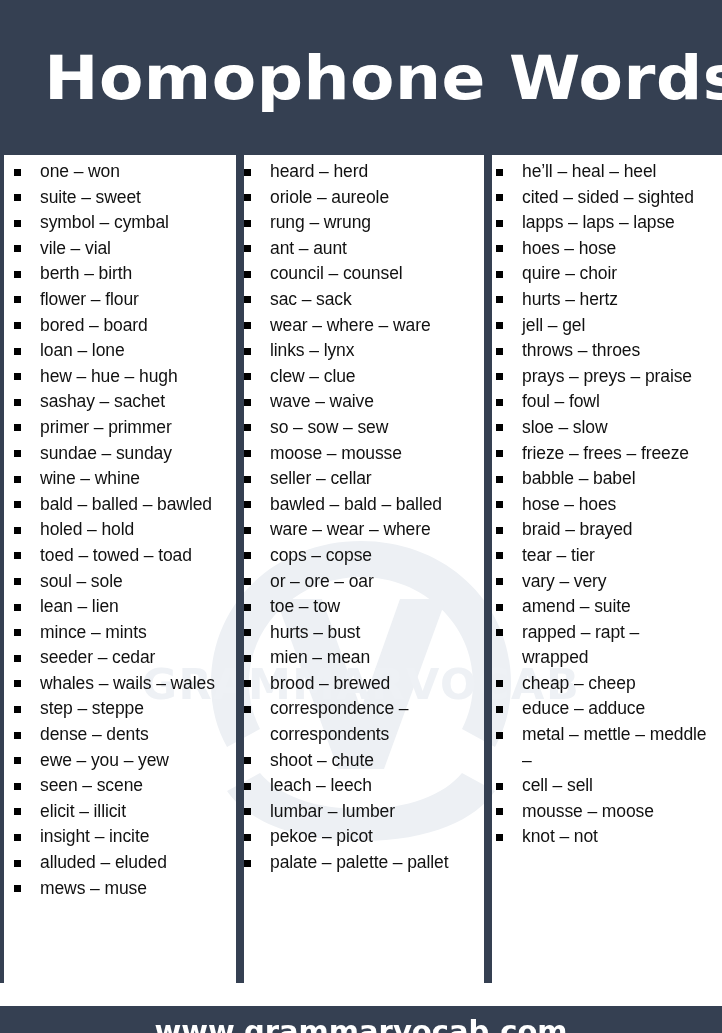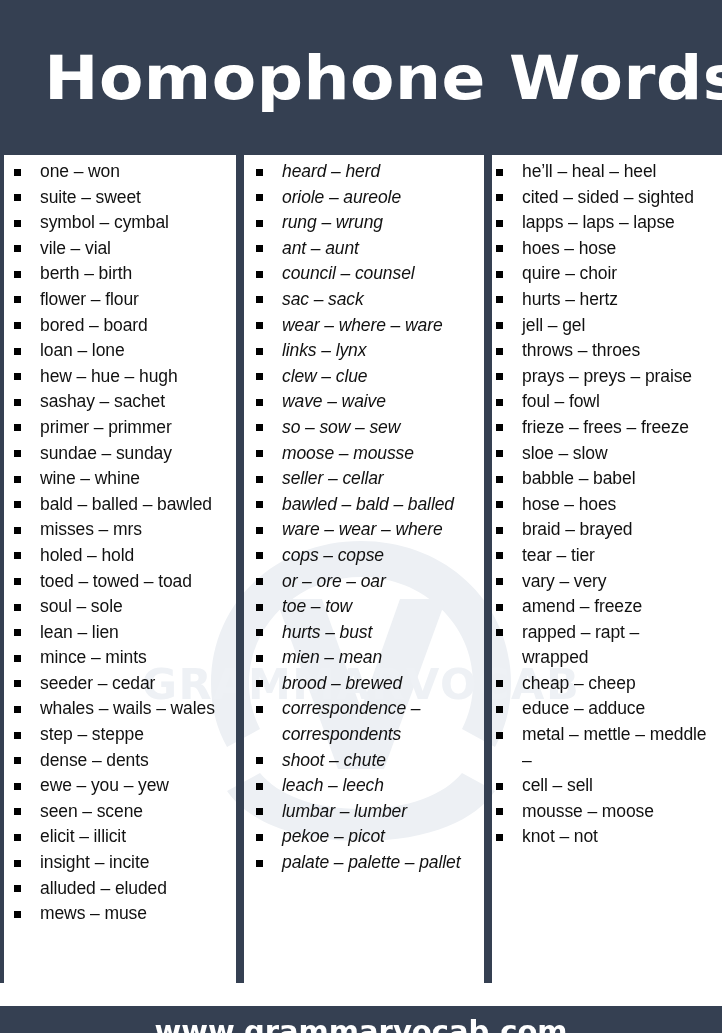--- a/index.html
+++ b/index.html
@@ -124,21 +124,21 @@
     z-index: 1;
   }
   .column {
     position: absolute;
     top: 0;
     height: 828px;
     box-sizing: border-box;
     padding-top: 4px;
   }
   .col-1 { left: 4px;   width: 232px; padding-left: 10px;  padding-right: 14px; }
-  .col-2 { left: 244px; width: 288px; padding-left: 12px;  padding-right: 6px; font-style: italic; }
+  .col-2 { left: 244px; width: 288px; padding-left: 0;  padding-right: 6px; }
   .col-3 { left: 484px; width: 230px; padding-left: 12px;  padding-right: 6px; }
 
   .word-list {
     list-style: none;
     margin: 0;
     padding: 0;
   }
   .word-item {
     position: relative;
     padding-left: 26px;
@@ -240,24 +240,20 @@
             <li class="word-item">
               <span class="bullet"></span>
               <span class="word-text">wine – whine</span>
             </li>
             <li class="word-item">
               <span class="bullet"></span>
               <span class="word-text">bald – balled – bawled</span>
             </li>
             <li class="word-item">
               <span class="bullet"></span>
-              <span class="word-text">misses – mrs</span>
-            </li>
-            <li class="word-item">
-              <span class="bullet"></span>
               <span class="word-text">holed – hold</span>
             </li>
             <li class="word-item">
               <span class="bullet"></span>
               <span class="word-text">toed – towed – toad</span>
             </li>
             <li class="word-item">
               <span class="bullet"></span>
               <span class="word-text">soul – sole</span>
             </li>
@@ -462,49 +458,49 @@
             <li class="word-item">
               <span class="bullet"></span>
               <span class="word-text">prays – preys – praise</span>
             </li>
             <li class="word-item">
               <span class="bullet"></span>
               <span class="word-text">foul – fowl</span>
             </li>
             <li class="word-item">
               <span class="bullet"></span>
+              <span class="word-text">sloe – slow</span>
+            </li>
+            <li class="word-item">
+              <span class="bullet"></span>
               <span class="word-text">frieze – frees  – freeze</span>
             </li>
             <li class="word-item">
               <span class="bullet"></span>
-              <span class="word-text">sloe – slow</span>
-            </li>
-            <li class="word-item">
-              <span class="bullet"></span>
               <span class="word-text">babble – babel</span>
             </li>
             <li class="word-item">
               <span class="bullet"></span>
               <span class="word-text">hose – hoes</span>
             </li>
             <li class="word-item">
               <span class="bullet"></span>
               <span class="word-text">braid – brayed</span>
             </li>
             <li class="word-item">
               <span class="bullet"></span>
               <span class="word-text">tear – tier</span>
             </li>
             <li class="word-item">
               <span class="bullet"></span>
               <span class="word-text">vary – very</span>
             </li>
             <li class="word-item">
               <span class="bullet"></span>
-              <span class="word-text">amend – freeze</span>
+              <span class="word-text">amend – suite</span>
             </li>
             <li class="word-item">
               <span class="bullet"></span>
               <span class="word-text">rapped – rapt – wrapped</span>
             </li>
             <li class="word-item">
               <span class="bullet"></span>
               <span class="word-text">cheap – cheep</span>
             </li>
             <li class="word-item">

